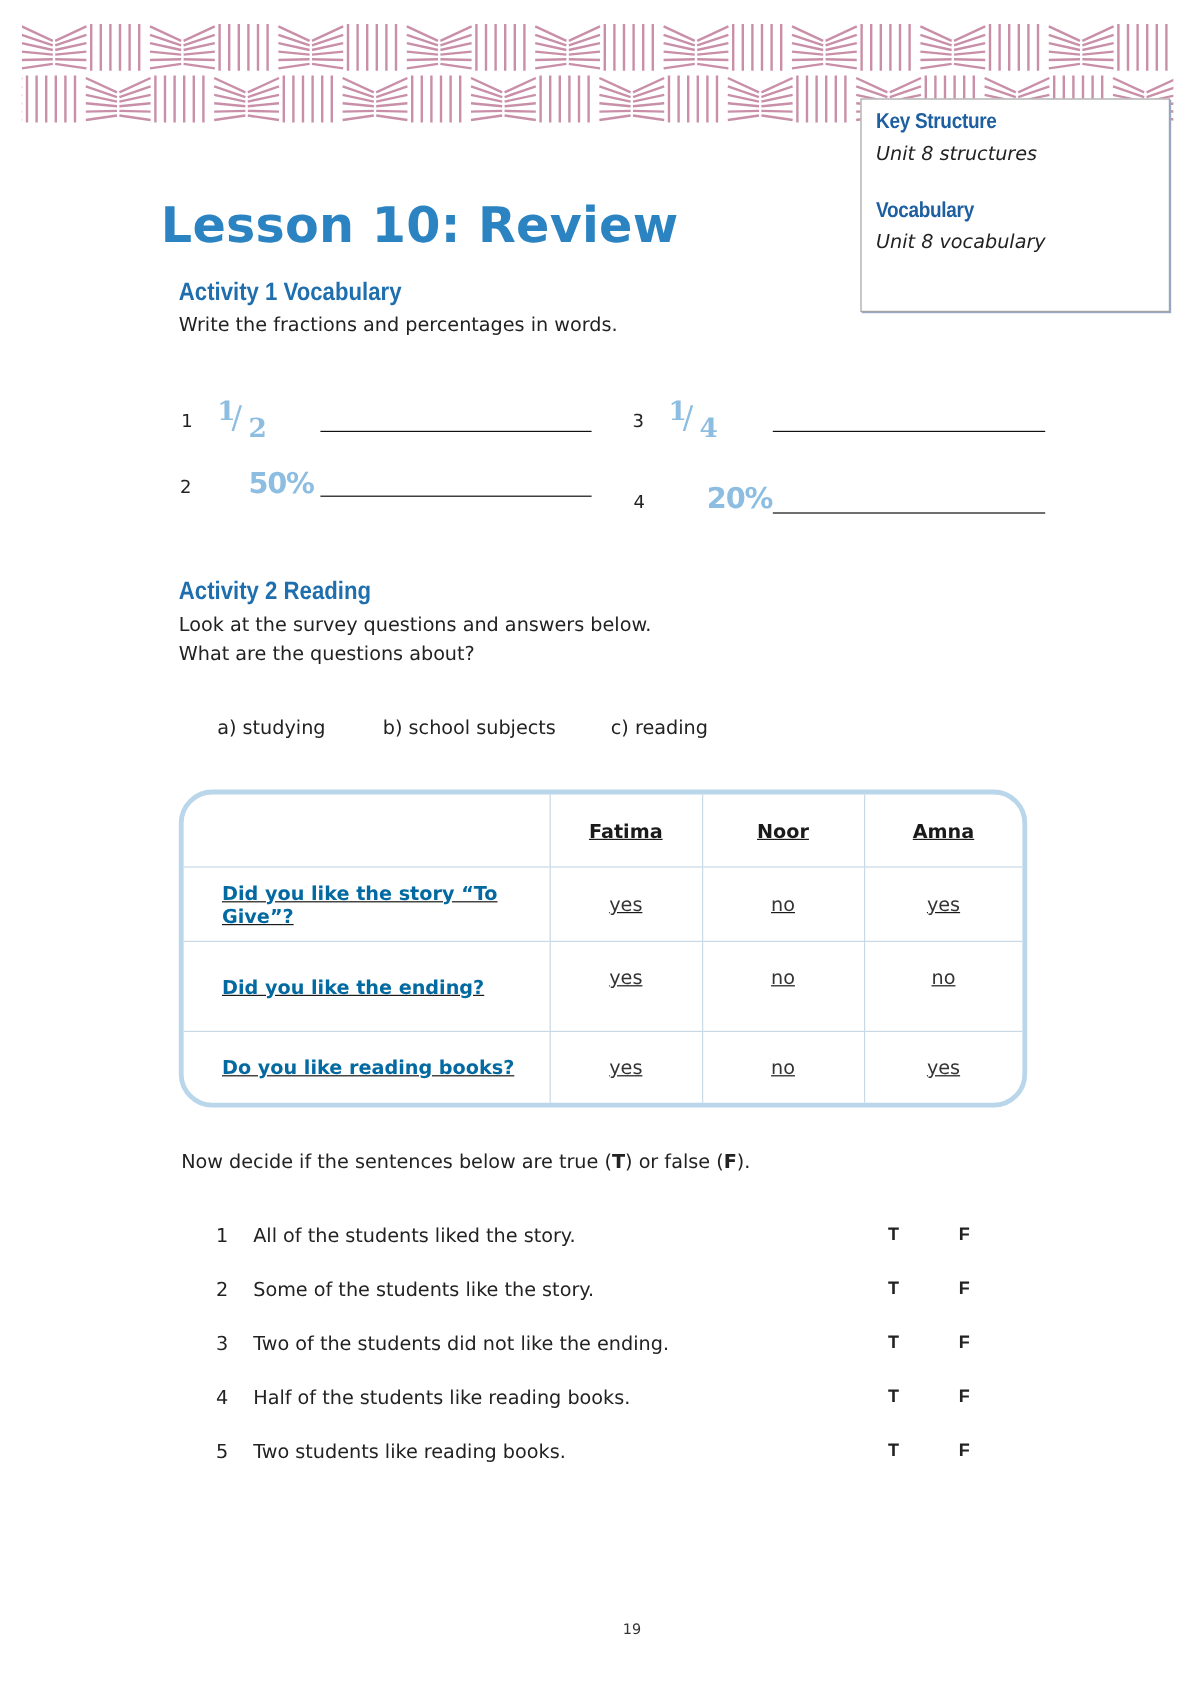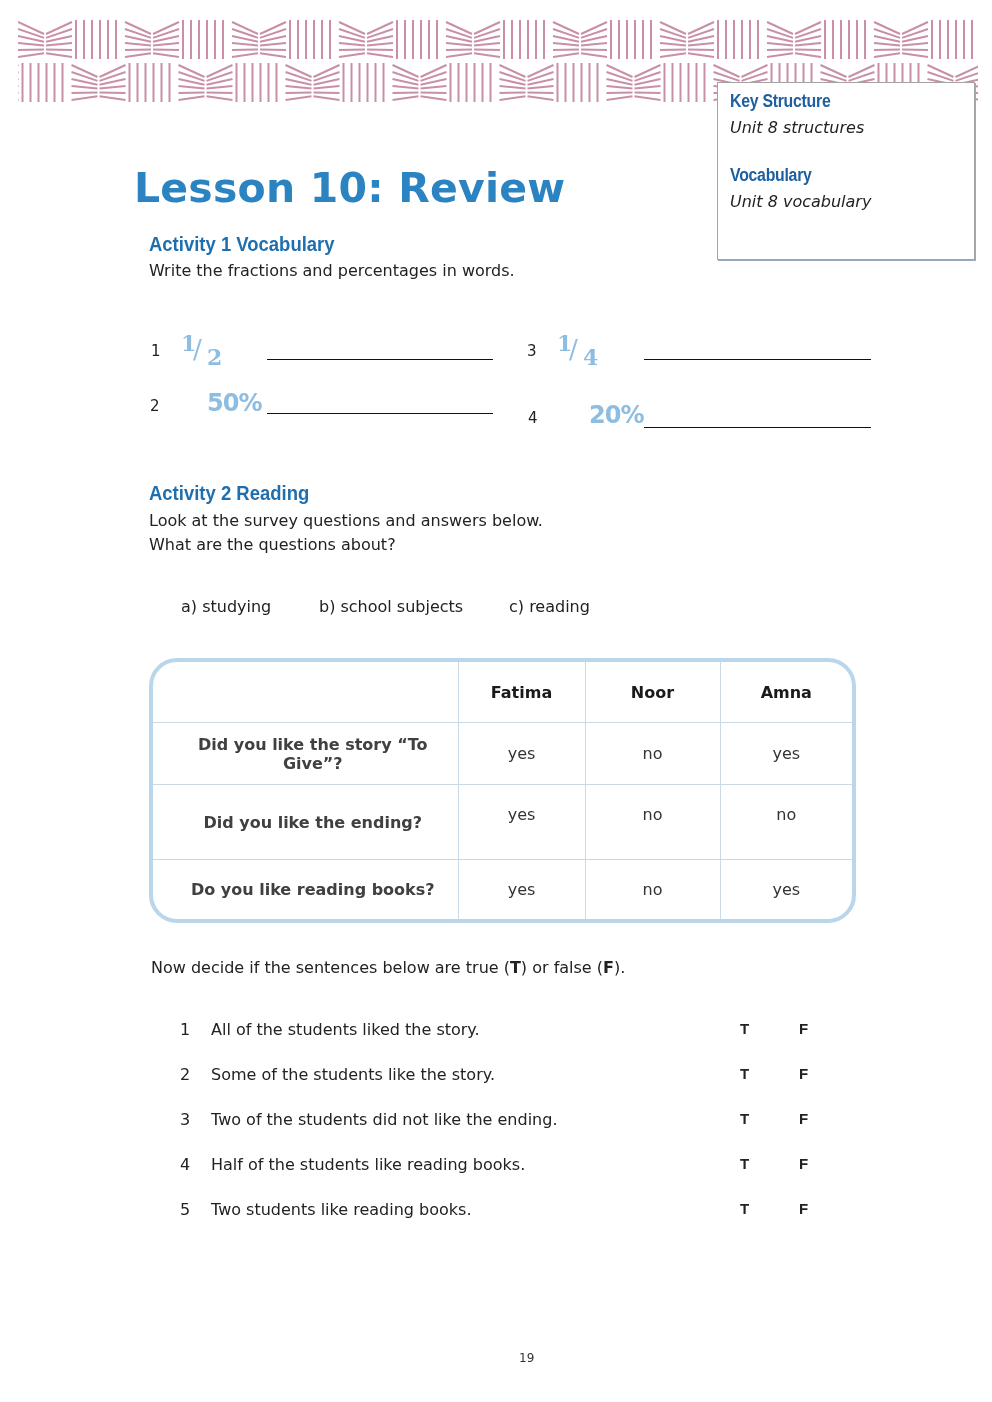--- a/index.html
+++ b/index.html
@@ -20,28 +20,28 @@
     .num { position: absolute; font-size: 15px; color: #222; }
     .frac { position: absolute; color: #8dbde0; font-family: "DejaVu Serif", serif; font-weight: bold; }
     .frac .n { position: absolute; left: 0; top: 0; font-size: 22px; }
     .frac .s { position: absolute; left: 12px; top: 4px; font-size: 26px; font-weight: normal; }
     .frac .d { position: absolute; left: 26px; top: 14px; font-size: 22px; }
     .pct { position: absolute; color: #8dbde0; font-weight: bold; font-size: 24px; font-family: "DejaVu Sans", sans-serif; letter-spacing: -1px; margin-left: 27px; }
     .answer-line { position: absolute; height: 0; border-top: 1.5px solid #111; }
     .options { position: absolute; top: 597px; font-size: 16px; color: #222; }
     .survey { position: absolute; left: 149px; top: 658px; width: 707px; height: 265px;
               border: 4px solid #b9d6ea; border-radius: 28px; box-sizing: border-box; overflow: hidden; }
-    .survey table { border-collapse: collapse; width: 100%; height: 100%; }
+    .survey table { border-collapse: collapse; width: 100%; height: 100%; text-decoration: underline; }
     .survey td, .survey th { border: 1px solid #c9d9e6; font-size: 16px; }
     .survey tr:first-child th { border-top: none; }
     .survey tr:last-child td { border-bottom: none; }
     .survey tr > *:first-child { border-left: none; }
     .survey tr > *:last-child { border-right: none; }
     .survey th { font-weight: bold; text-align: center; height: 58px; color: #1a1a1a; }
-    .survey td.q { font-weight: bold; text-align: center; padding-left: 16px; color: #404040; }
+    .survey td.q { font-weight: bold; text-align: left; padding-left: 32px; color: #0369a1; }
     .survey td.a { text-align: center; color: #333; }
     .tf-intro { position: absolute; left: 151px; top: 958px; font-size: 16px; color: #222; }
     .tf-row { position: absolute; left: 180px; width: 640px; height: 24px; font-size: 16px; color: #222; }
     .tf-row .i { position: absolute; left: 0; }
     .tf-row .t { position: absolute; left: 31px; }
     .tf-row .bt { position: absolute; left: 560px; font-weight: bold; font-family: "Liberation Sans", sans-serif; font-size: 15px; }
     .tf-row .bf { position: absolute; left: 619px; font-weight: bold; font-family: "Liberation Sans", sans-serif; font-size: 15px; }
     .page-num { position: absolute; left: 519px; top: 1351px; font-size: 12px; color: #333; text-align: center; }
   </style>
 </head>

